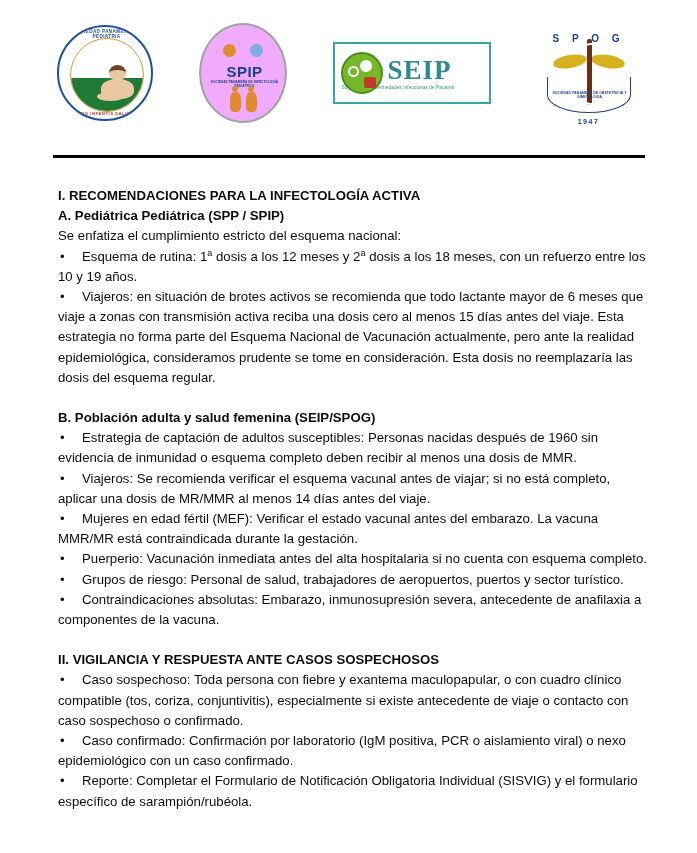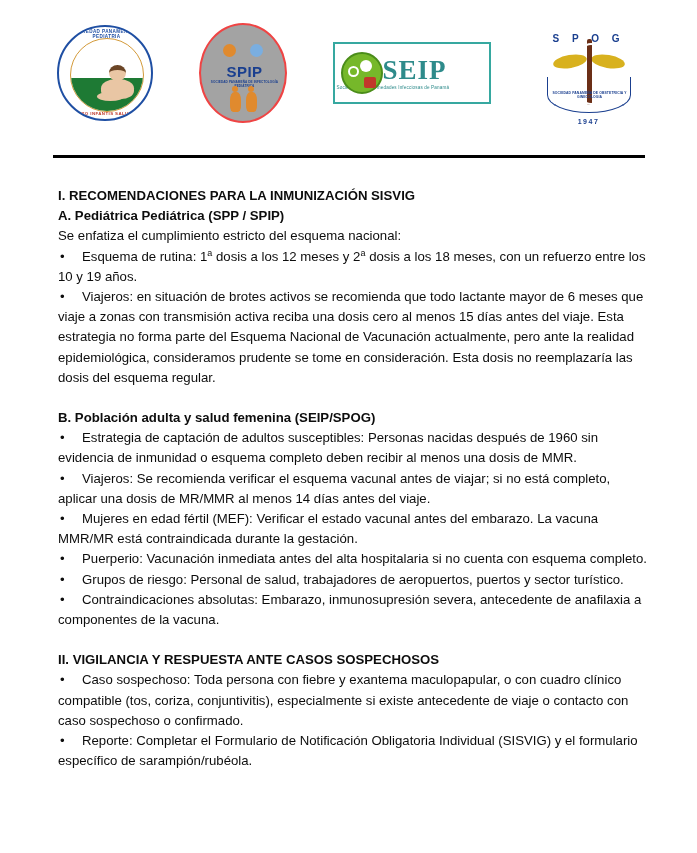--- a/index.html
+++ b/index.html
@@ -85,22 +85,22 @@
     font-weight: bold;
     letter-spacing: .4px;
   }
   .spp .arc-text-top { top: 2px; font-size: 4.6px; }
   .spp .arc-text-bottom { bottom: 3px; font-size: 4.4px; color: #c0392b; }
 
   
   .spip {
     width: 88px; height: 100px;
     border-radius: 50%;
-    background: #a3a3a3;
-    border: 2px solid #ef4444;
+    background: #f0abfc;
+    border: 2px solid #a3a3a3;
     box-sizing: border-box;
   }
   .spip .spip-title {
     position: absolute;
     top: 38px; left: 0; width: 88px;
     text-align: center;
     font-size: 15px; font-weight: bold;
     color: #1a3f8f; letter-spacing: .5px;
   }
   .spip .spip-sub {
@@ -154,21 +154,21 @@
   .seip .circle .c-red {
     position: absolute; right: 5px; bottom: 4px;
     width: 12px; height: 11px;
     background: #c0392b; border-radius: 2px;
   }
   .seip .circle .c-spot {
     position: absolute; left: 17px; top: 6px;
     width: 12px; height: 12px; border-radius: 50%;
     background: #ffffff;
   }
-  .seip .seip-text { }
+  .seip .seip-text { margin-left: 5px; }
   .seip .seip-title {
     font-family: "Liberation Serif", serif;
     font-size: 27px; font-weight: bold;
     color: #2e8b8b; letter-spacing: 1px; line-height: 28px;
   }
   .seip .seip-sub {
     font-size: 4.6px; color: #2e8b8b;
     letter-spacing: .15px; margin-top: 1px;
     white-space: nowrap; margin-left: -46px;
   }
@@ -305,21 +305,21 @@
     </div>
     <div class="spog-year">1947</div>
   </div>
 
 </div>
 
 <div class="rule"></div>
 
 <div class="doc">
 
-  <p class="h-sec">I. RECOMENDACIONES PARA LA INMUNIZACIÓN SISVIG</p>
+  <p class="h-sec">I. RECOMENDACIONES PARA LA INFECTOLOGÍA ACTIVA</p>
   <p class="h-sub">A. Pediátrica Pediátrica (SPP / SPIP)</p>
   <p class="plain">Se enfatiza el cumplimiento estricto del esquema nacional:</p>
 
   <p class="bullet"><span class="b-dot">•</span><span class="b-text"><span>Esquema de rutina: 1</span><span class="sup">a</span><span> dosis a los 12 meses y 2</span><span class="sup">a</span><span> dosis a los 18 meses, con un refuerzo entre los 10 y 19 años.</span></span></p>
 
   <p class="bullet"><span class="b-dot">•</span><span class="b-text">Viajeros: en situación de brotes activos se recomienda que todo lactante mayor de 6 meses que viaje a zonas con transmisión activa reciba una dosis cero al menos 15 días antes del viaje. Esta estrategia no forma parte del Esquema Nacional de Vacunación actualmente, pero ante la realidad epidemiológica, consideramos prudente se tome en consideración. Esta dosis no reemplazaría las dosis del esquema regular.</span></p>
 
   <div class="gap"></div>
 
   <p class="h-sub">B. Población adulta y salud femenina (SEIP/SPOG)</p>
@@ -335,17 +335,18 @@
   <p class="bullet"><span class="b-dot">•</span><span class="b-text">Grupos de riesgo: Personal de salud, trabajadores de aeropuertos, puertos y sector turístico.</span></p>
 
   <p class="bullet"><span class="b-dot">•</span><span class="b-text">Contraindicaciones absolutas: Embarazo, inmunosupresión severa, antecedente de anafilaxia a componentes de la vacuna.</span></p>
 
   <div class="gap"></div>
 
   <p class="h-sec">II. VIGILANCIA Y RESPUESTA ANTE CASOS SOSPECHOSOS</p>
 
   <p class="bullet"><span class="b-dot">•</span><span class="b-text">Caso sospechoso: Toda persona con fiebre y exantema maculopapular, o con cuadro clínico compatible (tos, coriza, conjuntivitis), especialmente si existe antecedente de viaje o contacto con caso sospechoso o confirmado.</span></p>
 
+  <p class="bullet"><span class="b-dot">•</span><span class="b-text">Caso confirmado: Confirmación por laboratorio (IgM positiva, PCR o aislamiento viral) o nexo epidemiológico con un caso confirmado.</span></p>
 
 
   <p class="bullet"><span class="b-dot">•</span><span class="b-text">Reporte: Completar el Formulario de Notificación Obligatoria Individual (SISVIG) y el formulario específico de sarampión/rubéola.</span></p>
 
 </div>
 
 </body></html>

